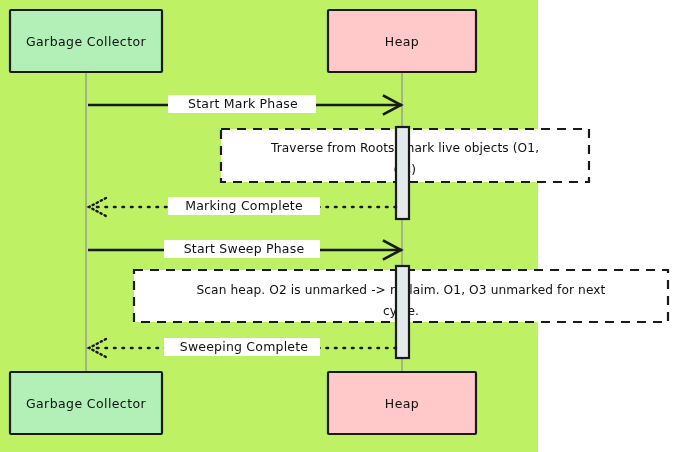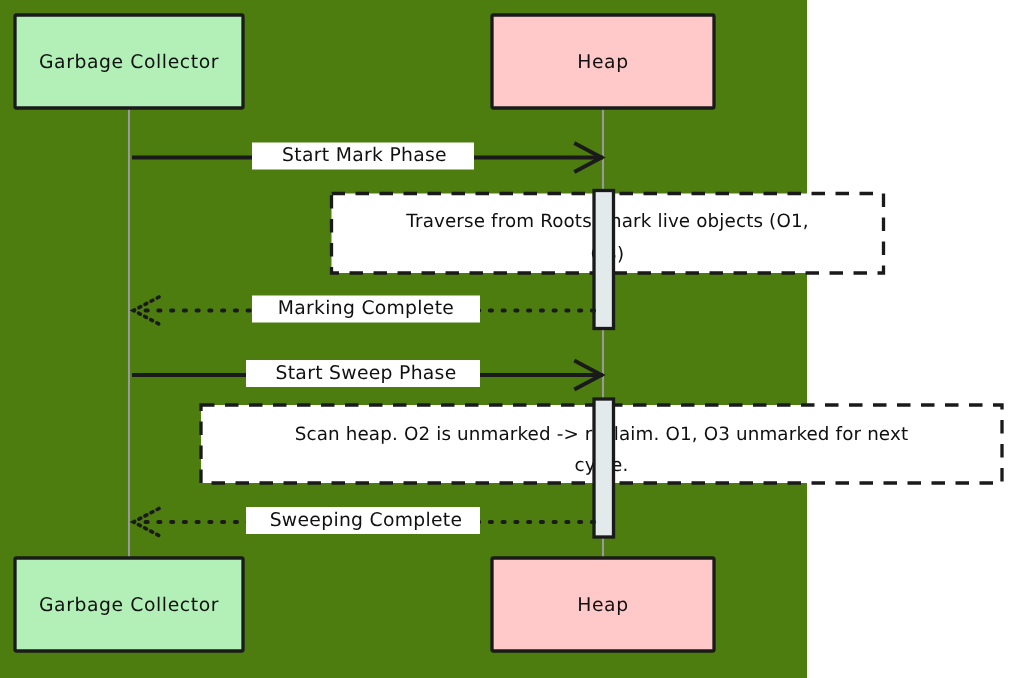--- a/index.html
+++ b/index.html
@@ -10,21 +10,21 @@
   body {
     width: 678px;
     height: 452px;
     overflow: hidden;
     font-family: "DejaVu Sans", sans-serif;
   }
   #diagram-root {
     position: relative;
     width: 538px;
     height: 452px;
-    background: #4d7c0f;
+    background: #bef264;
   }
   #seq-svg {
     position: absolute;
     left: 0;
     top: 0;
     width: 678px;
     height: 452px;
     display: block;
   }
   .participant-box-rect {

